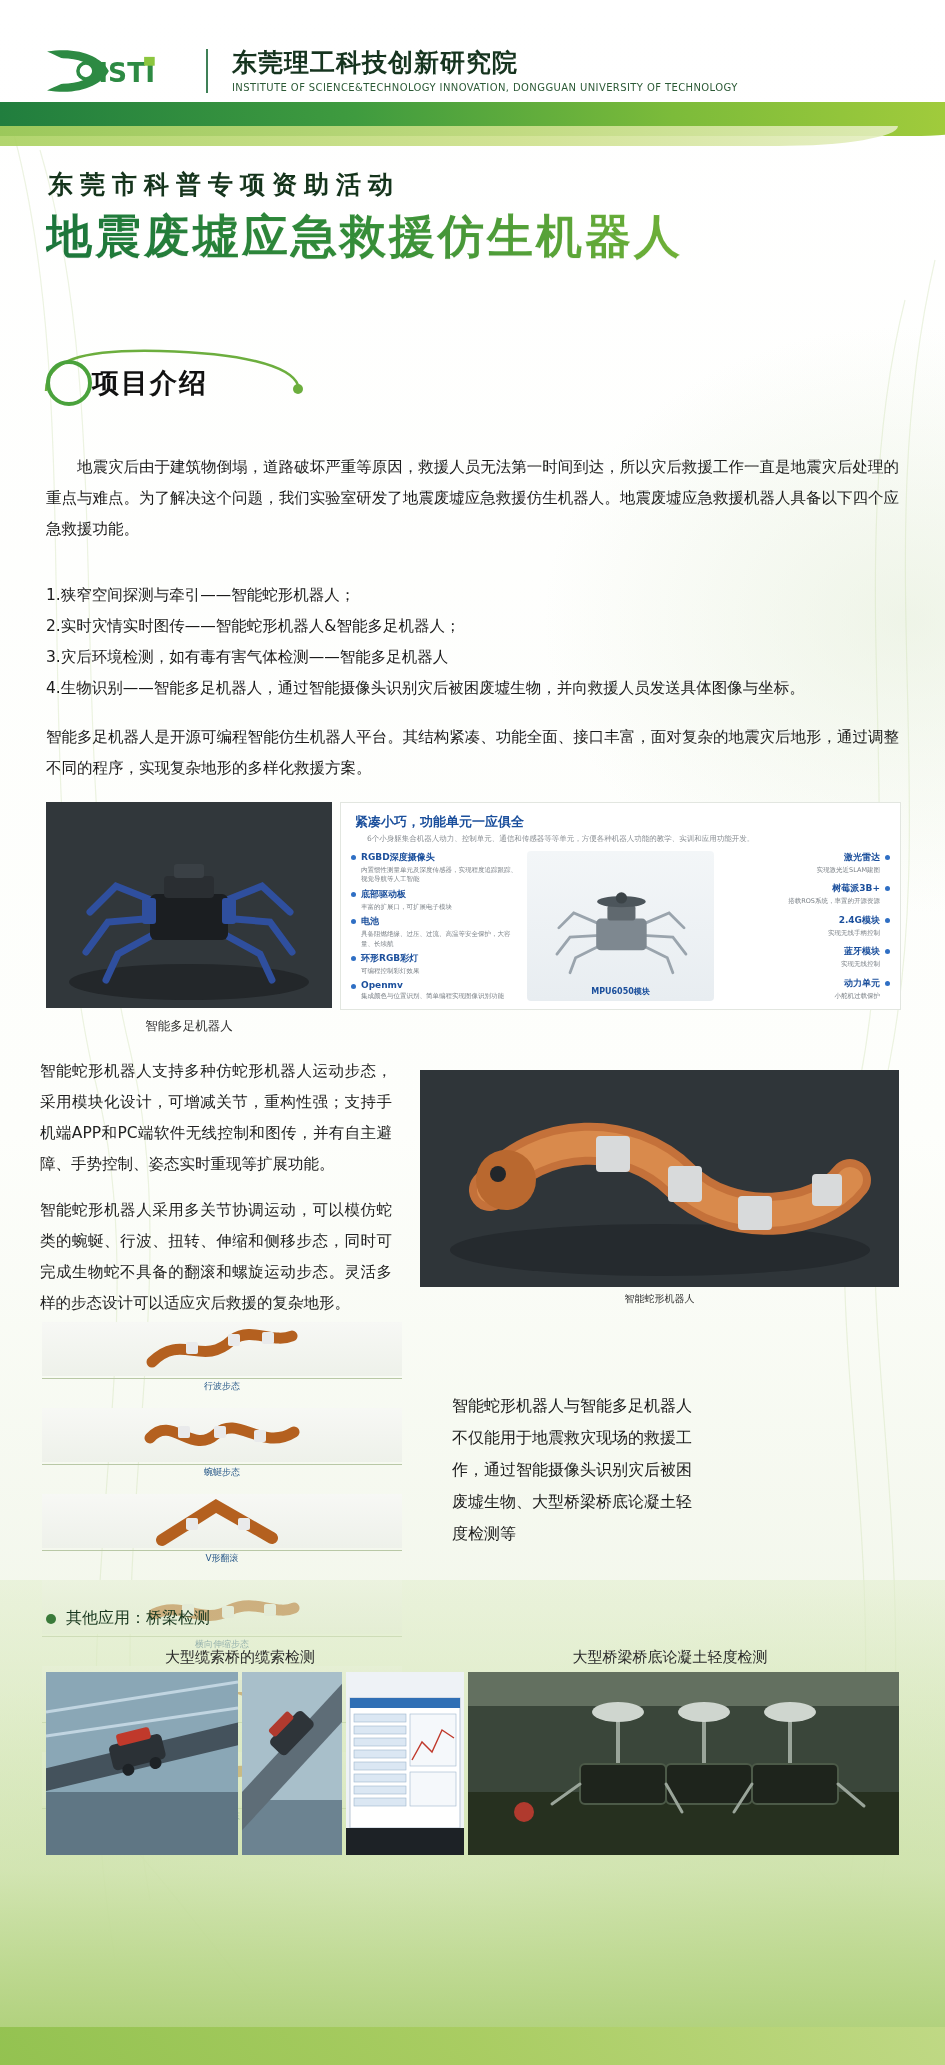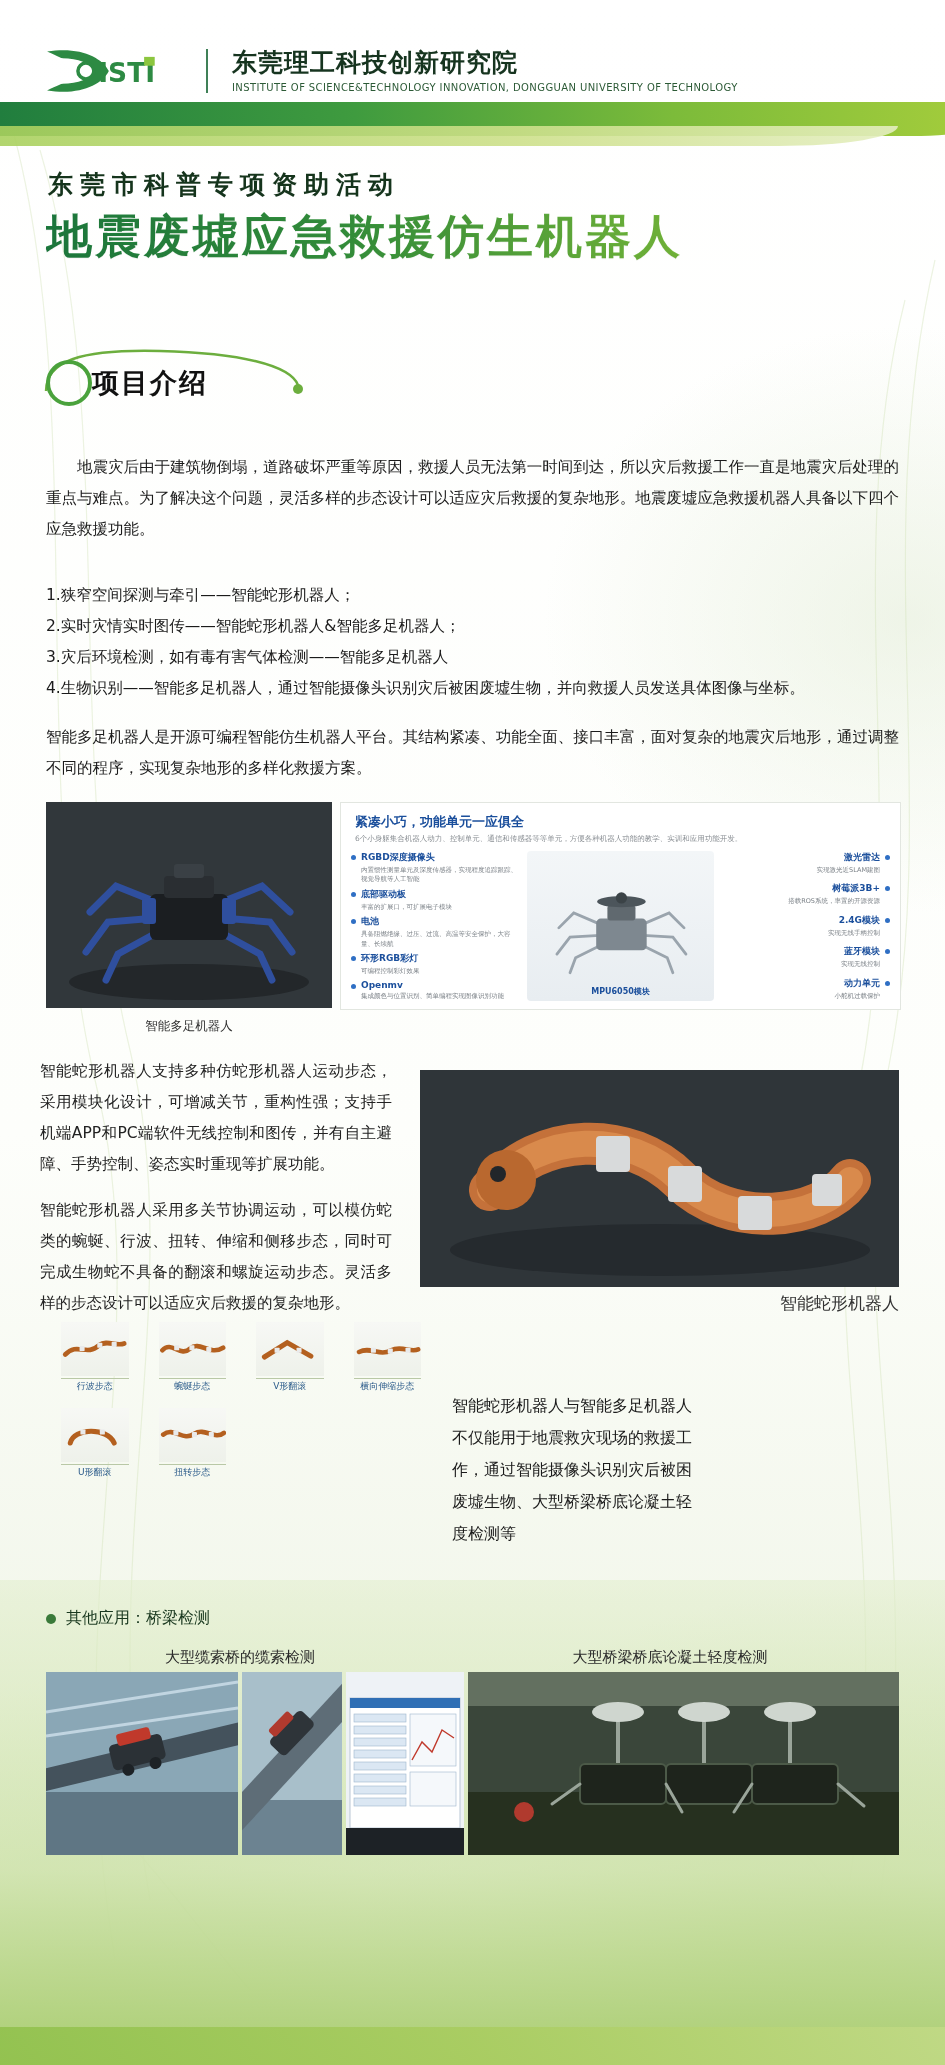--- a/index.html
+++ b/index.html
@@ -180,21 +180,21 @@
   }
   .spec-title {
     position: absolute;
     left: 14px; top: 10px;
     font-size: 13px;
     font-weight: 700;
     color: #1b4f9c;
   }
   .spec-sub {
     position: absolute;
-    left: 14px; top: 30px; right: 14px;
+    left: 26px; top: 30px; right: 14px;
     font-size: 7.5px;
     color: #8a8f94;
     line-height: 1.5;
   }
   .spec-grid {
     position: absolute;
     left: 10px; right: 10px; top: 48px; bottom: 8px;
     display: grid;
     grid-template-columns: 168px 1fr 168px;
     gap: 0 8px;
@@ -253,33 +253,33 @@
     position: absolute;
     left: 420px; top: 1070px;
     width: 479px; height: 217px;
     background: radial-gradient(ellipse at 40% 40%, #4b5258 0%, #2c3237 70%, #1b2024 100%);
     overflow: hidden;
   }
   .snake-caption {
     position: absolute;
     left: 420px; top: 1292px;
     width: 479px;
-    text-align: right;
-    font-size: 17px;
+    text-align: center;
+    font-size: 10px;
     color: #333;
     font-family: Liberation Serif, serif;
   }
 
   
   .gaits {
     position: absolute;
-    left: 61px; top: 1322px;
+    left: 42px; top: 1322px;
     width: 360px;
     display: grid;
-    grid-template-columns: 1fr 1fr 1fr 1fr;
+    grid-template-columns: 1fr;
     grid-auto-rows: 74px;
     gap: 12px 30px;
   }
   .gait-cell { position: relative; }
   .gait-img {
     position: absolute; left: 0; right: 0; top: 0; height: 54px;
     background: linear-gradient(180deg,#f7f8f5,#eef1ea);
     overflow: hidden;
   }
   .gait-line {
@@ -386,21 +386,21 @@
 
   <svg class="head-swoosh" viewBox="0 0 300 68">
     <path d="M6,46 C6,16 40,4 120,6 C200,8 250,20 258,40" fill="none" stroke="#6cae3e" stroke-width="2.4"></path>
     <circle cx="258" cy="44" r="5" fill="#6cae3e"></circle>
   </svg>
   <div class="section-head">
     <div class="ring"></div>
     <div class="section-title">项目介绍</div>
   </div>
 
-  <div class="para p1">地震灾后由于建筑物倒塌，道路破坏严重等原因，救援人员无法第一时间到达，所以灾后救援工作一直是地震灾后处理的重点与难点。为了解决这个问题，灵活多样的步态设计可以适应灾后救援的复杂地形。地震废墟应急救援机器人具备以下四个应急救援功能。</div>
+  <div class="para p1">地震灾后由于建筑物倒塌，道路破坏严重等原因，救援人员无法第一时间到达，所以灾后救援工作一直是地震灾后处理的重点与难点。为了解决这个问题，我们实验室研发了地震废墟应急救援仿生机器人。地震废墟应急救援机器人具备以下四个应急救援功能。</div>
 
   <div class="list">
     <div>1.狭窄空间探测与牵引——智能蛇形机器人；</div>
     <div>2.实时灾情实时图传——智能蛇形机器人&amp;智能多足机器人；</div>
     <div>3.灾后环境检测，如有毒有害气体检测——智能多足机器人</div>
     <div>4.生物识别——智能多足机器人，通过智能摄像头识别灾后被困废墟生物，并向救援人员发送具体图像与坐标。</div>
   </div>
 
   <div class="para p2">智能多足机器人是开源可编程智能仿生机器人平台。其结构紧凑、功能全面、接口丰富，面对复杂的地震灾后地形，通过调整不同的程序，实现复杂地形的多样化救援方案。</div>
 

